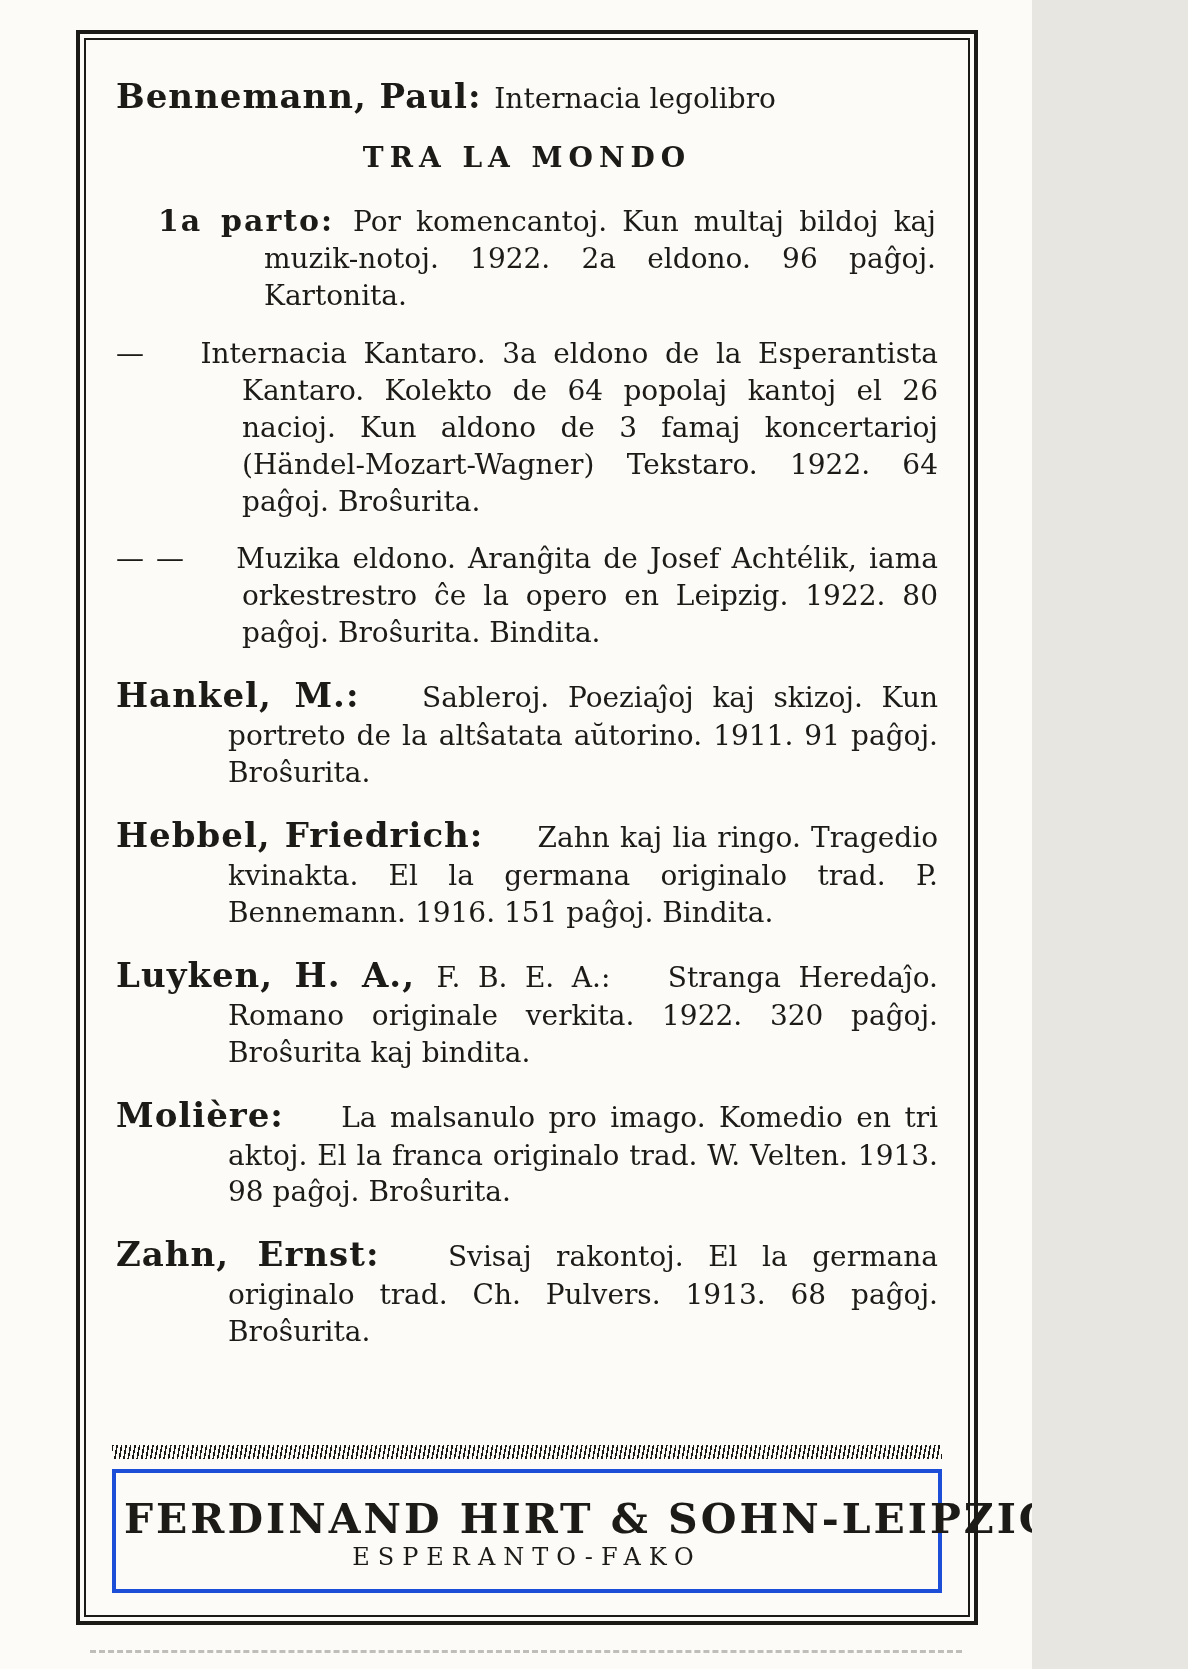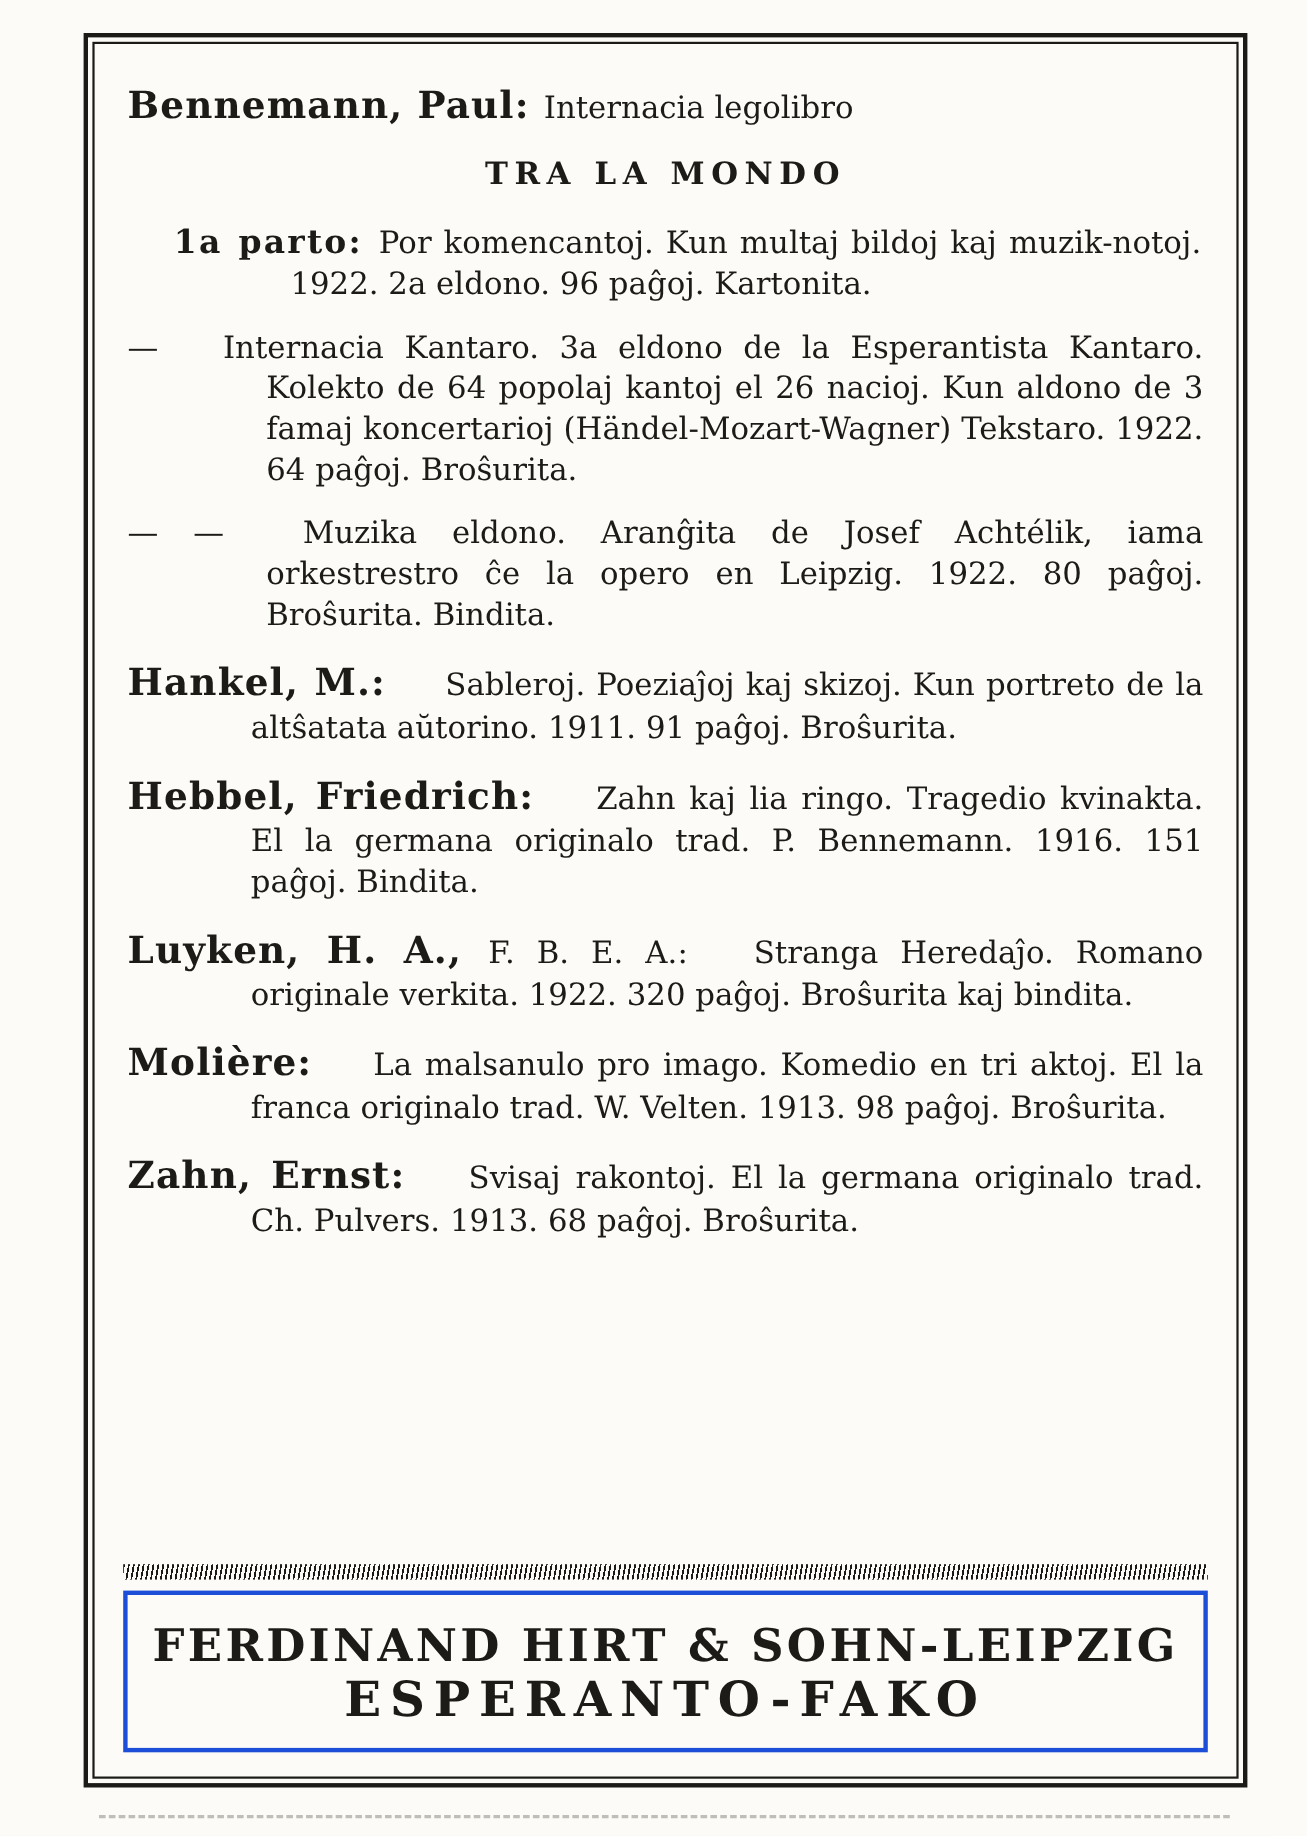--- a/index.html
+++ b/index.html
@@ -2,21 +2,21 @@
 <html><head>
 <meta charset="utf-8">
 <style>
   html, body {
     margin: 0;
     padding: 0;
     background: #e8e6e0;
   }
   .page {
     position: relative;
-    width: 1188px;
+    width: 1032px;
     height: 1669px;
     background: #fcfbf7;
     overflow: hidden;
     font-family: "DejaVu Serif", "Liberation Serif", serif;
     color: #1c1b18;
   }
   .frame-outer {
     position: absolute;
     left: 76px;
     top: 30px;
@@ -102,22 +102,22 @@
     padding: 22px 8px 18px 8px;
     text-align: center;
   }
   .footer-line1 {
     font-weight: bold;
     font-size: 41px;
     letter-spacing: 3px;
     white-space: nowrap;
   }
   .footer-line2 {
-    font-weight: bold;
-    font-size: 44px;
+    font-weight: normal;
+    font-size: 24px;
     letter-spacing: 8px;
     white-space: nowrap;
   }
   .scan-artifact {
     position: absolute;
     left: 90px;
     right: 70px;
     bottom: 16px;
     border-top: 3px dashed #8f8d86;
     opacity: 0.55;

